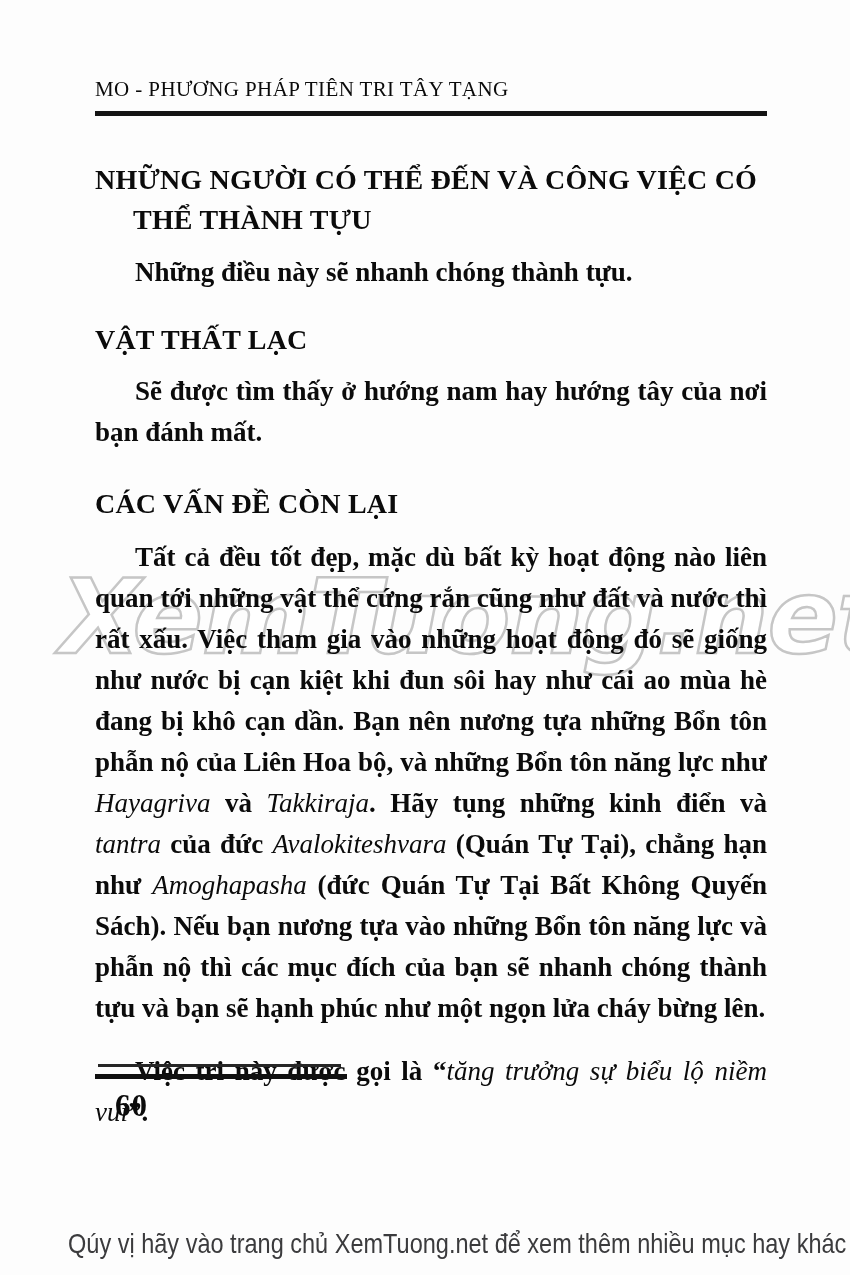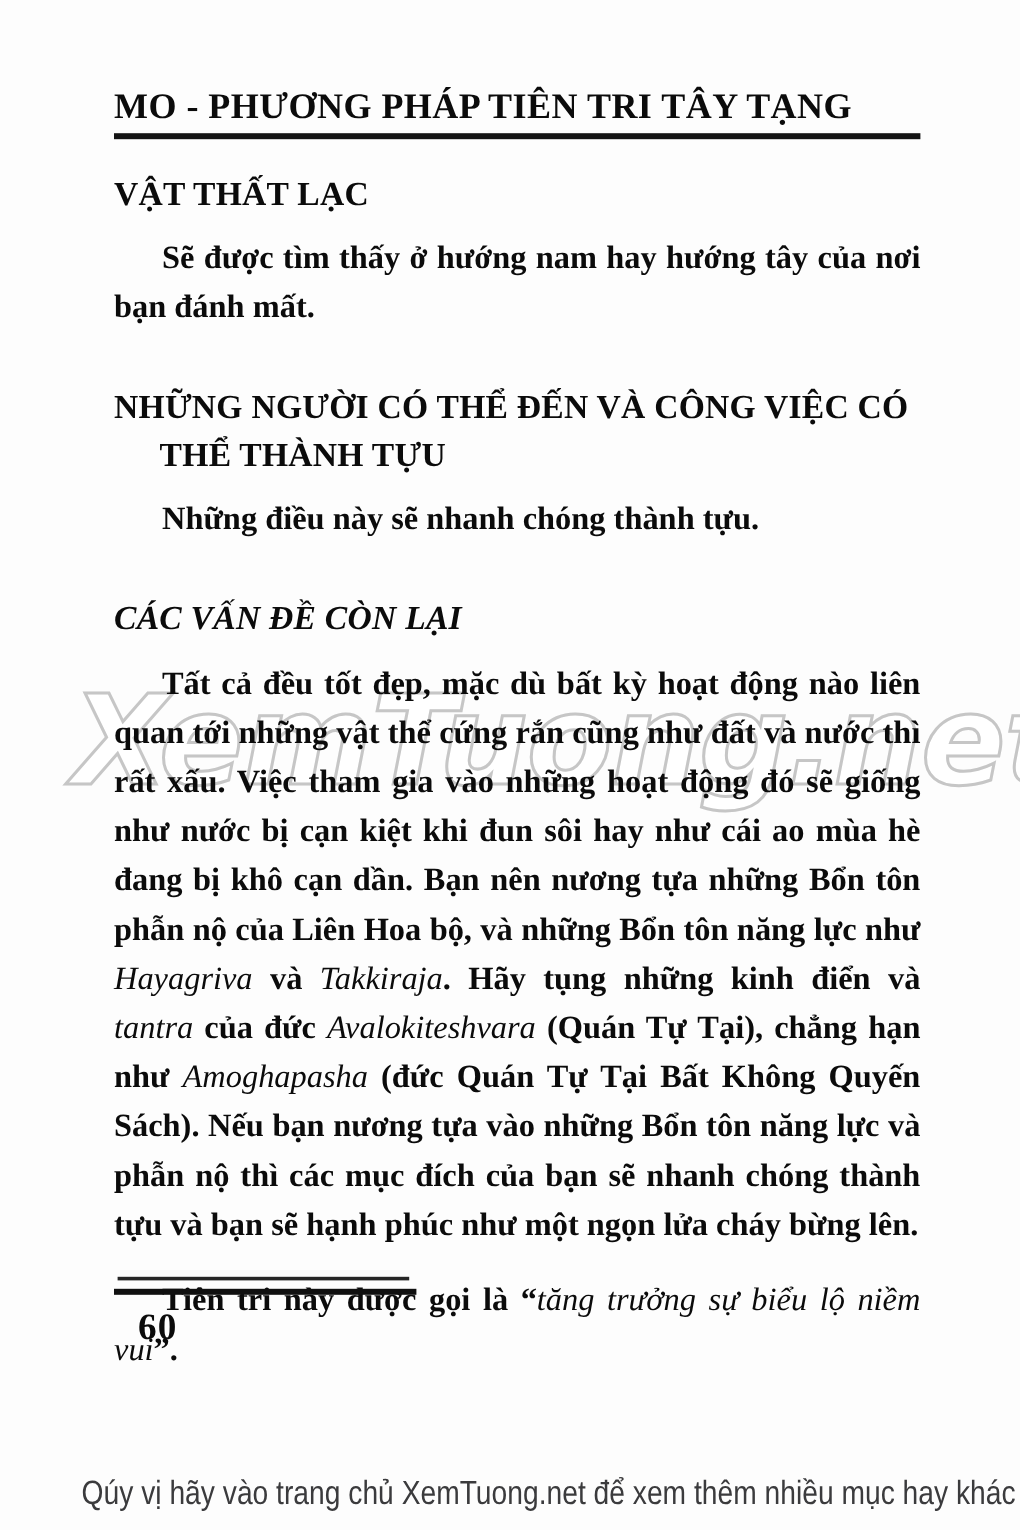--- a/index.html
+++ b/index.html
@@ -18,42 +18,42 @@
     overflow: hidden;
   }
   .content {
     position: relative;
     z-index: 1;
     margin: 0 95px 0 95px;
     width: 672px;
     padding-top: 74px;
   }
   .running-head {
-    font-size: 30px;
-    font-weight: 700;
+    font-size: 21px;
+    font-weight: 400;
     letter-spacing: 0.4px;
     line-height: 30px;
     white-space: nowrap;
   }
   .header-rule {
     margin-top: 7px;
     height: 5px;
     background: #141414;
     width: 100%;
   }
   h2 {
     font-size: 28px;
     font-weight: 700;
     line-height: 40px;
     margin: 0;
     letter-spacing: 0.2px;
   }
   .h1-space { margin-top: 27px; margin-bottom: 11px; }
   .h2-space { margin-top: 44px; margin-bottom: 12px; }
-  .h3-space { margin-top: 43px; margin-bottom: 13px; font-style: italic; }
+  .h3-space { margin-top: 31px; margin-bottom: 13px; }
   .h-hang {
     padding-left: 38px;
     text-indent: -38px;
   }
   p.body {
     margin: 0;
     font-size: 27px;
     font-weight: 700;
     line-height: 41px;
     text-align: justify;
@@ -128,33 +128,33 @@
   <div class="watermark">XemTuong.net</div>
 
   <div class="content">
 
     <header>
       <div class="running-head">MO - PHƯƠNG PHÁP TIÊN TRI TÂY TẠNG</div>
       <div class="header-rule"></div>
     </header>
 
     <section>
+      <h2 class="h2-space h-hang">NHỮNG NGƯỜI CÓ THỂ ĐẾN VÀ CÔNG VIỆC CÓ THỂ THÀNH TỰU</h2>
+      <p class="body"><span>Những điều này sẽ nhanh chóng thành tựu.</span></p>
+    </section>
+
+    <section>
       <h2 class="h1-space">VẬT THẤT LẠC</h2>
       <p class="body"><span>Sẽ được tìm thấy ở hướng nam hay hướng tây của nơi bạn đánh mất.</span></p>
     </section>
 
     <section>
-      <h2 class="h2-space h-hang">NHỮNG NGƯỜI CÓ THỂ ĐẾN VÀ CÔNG VIỆC CÓ THỂ THÀNH TỰU</h2>
-      <p class="body"><span>Những điều này sẽ nhanh chóng thành tựu.</span></p>
-    </section>
-
-    <section>
       <h2 class="h3-space">CÁC VẤN ĐỀ CÒN LẠI</h2>
       <p class="body"><span>Tất cả đều tốt đẹp, mặc dù bất kỳ hoạt động nào liên quan tới những vật thể cứng rắn cũng như đất và nước thì rất xấu. Việc tham gia vào những hoạt động đó sẽ giống như nước bị cạn kiệt khi đun sôi hay như cái ao mùa hè đang bị khô cạn dần. Bạn nên nương tựa những Bổn tôn phẫn nộ của Liên Hoa bộ, và những Bổn tôn năng lực như </span><em>Hayagriva</em><span> và </span><em>Takkiraja</em><span>. Hãy tụng những kinh điển và </span><em>tantra</em><span> của đức </span><em>Avalokiteshvara</em><span> (Quán Tự Tại), chẳng hạn như </span><em>Amoghapasha</em><span> (đức Quán Tự Tại Bất Không Quyến Sách). Nếu bạn nương tựa vào những Bổn tôn năng lực và phẫn nộ thì các mục đích của bạn sẽ nhanh chóng thành tựu và bạn sẽ hạnh phúc như một ngọn lửa cháy bừng lên.</span></p>
-      <p class="body"><span>Tiên tri này được gọi là “</span><em>tăng trưởng sự biểu lộ niềm vui</em><span>”.</span></p>
+      <p class="body"><span>Việc tri này được gọi là “</span><em>tăng trưởng sự biểu lộ niềm vui</em><span>”.</span></p>
     </section>
 
   </div>
 
   <div class="page-num-block">
     <div class="rule-thin"></div>
     <div class="rule-thick"></div>
     <div class="page-number">60</div>
   </div>
 

